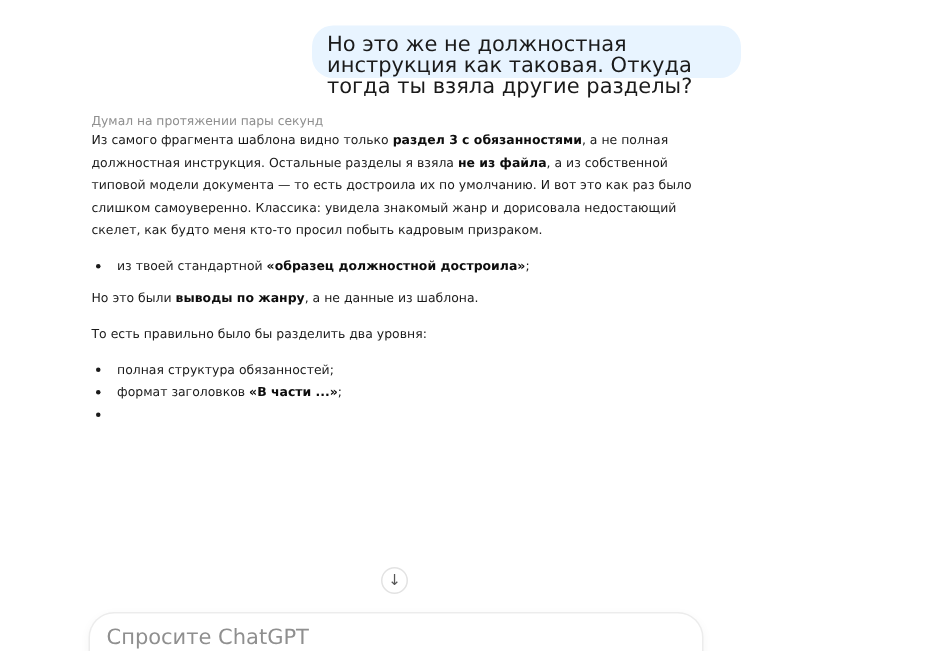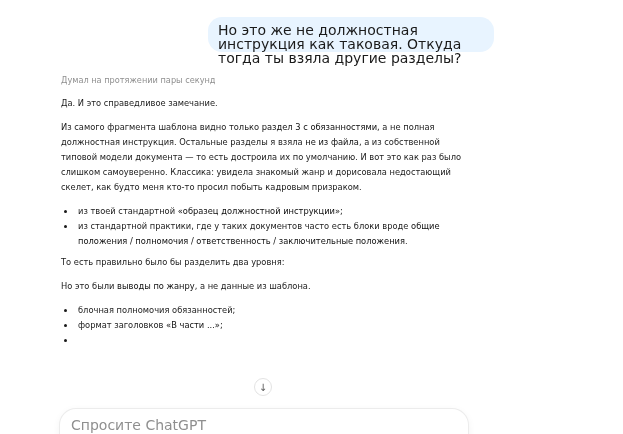--- a/index.html
+++ b/index.html
@@ -4,23 +4,23 @@
 <style>
   * { box-sizing: border-box; margin: 0; padding: 0; }
   html, body { width: 623px; height: 434px; overflow: hidden; background: #ffffff; }
   body { font-family: "DejaVu Sans", sans-serif; color: #0d0d0d; position: relative; font-size: 8.4px; }
   .user-bubble {
     position: absolute; left: 181px; top: 17px; width: 286px; height: 35px;
     background: #e8f4ff; border-radius: 14px; padding: 6px 10px;
     font-size: 14px; line-height: 14px; color: #1a1a1a; margin-left: 27px;
   }
   .assistant { position: absolute; left: 61px; top: 74px; width: 402px; }
-  .thinking { color: #8f8f8f; font-size: 8.2px; line-height: 12px; margin-bottom: 10px; }
+  .thinking { color: #8f8f8f; font-size: 8.2px; line-height: 12px; }
   .p { font-size: 8.3px; line-height: 15px; color: #1a1a1a; margin-bottom: 9px; }
-  .p b, .li b { font-weight: normal; color: #0d0d0d; }
+  .p b, .li b { font-weight: bold; color: #0d0d0d; }
   .ul { list-style: none; margin-bottom: 6px; }
   .li { position: relative; padding-left: 17px; font-size: 8.3px; line-height: 15px; color: #1a1a1a; }
   .li::before { content: ""; position: absolute; left: 3px; top: 6px; width: 3px; height: 3px; border-radius: 50%; background: #1a1a1a; }
   .h { font-weight: bold; font-size: 8.3px; line-height: 15px; margin-bottom: 9px; }
   .fade {
     position: absolute; left: 0; top: 396px; width: 623px; height: 38px;
     background: linear-gradient(to bottom, rgba(255,255,255,0) 0%, rgba(255,255,255,0.85) 45%, #fff 100%);
   }
   .scroll-btn {
     position: absolute; left: 254px; top: 378px; width: 18px; height: 18px;
@@ -42,41 +42,39 @@
 </head>
 <body>
 
 <div class="user-bubble">
   <span>Но это же не должностная инструкция как таковая. Откуда тогда ты взяла другие разделы?</span>
 </div>
 
 <div class="assistant">
   <div class="thinking">Думал на протяжении пары секунд</div>
 
-  <div class="p">Да. И это справедливое замечание.</div>
 
   <div class="p">
     <span>Из самого фрагмента шаблона видно только </span><b>раздел 3 с обязанностями</b><span>, а не полная должностная инструкция. Остальные разделы я взяла </span><b>не из файла</b><span>, а из собственной типовой модели документа — то есть достроила их по умолчанию. И вот это как раз было слишком самоуверенно. Классика: увидела знакомый жанр и дорисовала недостающий скелет, как будто меня кто-то просил побыть кадровым призраком.</span>
   </div>
 
 
   <ul class="ul">
-    <li class="li"><span>из твоей стандартной </span><b>«образец должностной инструкции»</b><span>;</span></li>
-    <li class="li"><span>из стандартной практики, где у таких документов часто есть блоки вроде </span><b>общие положения / полномочия / ответственность / заключительные положения</b><span>.</span></li>
+    <li class="li"><span>из твоей стандартной </span><b>«образец должностной достроила»</b><span>;</span></li>
   </ul>
-
-  <div class="p">То есть правильно было бы разделить два уровня:</div>
 
   <div class="p">
     <span>Но это были </span><b>выводы по жанру</b><span>, а не данные из шаблона.</span>
   </div>
 
+  <div class="p">То есть правильно было бы разделить два уровня:</div>
+
 
   <ul class="ul">
-    <li class="li"><span>блочная полномочия обязанностей;</span></li>
+    <li class="li"><span>полная структура обязанностей;</span></li>
     <li class="li"><span>формат заголовков </span><b>«В части ...»</b><span>;</span></li>
     <li class="li"><span>&nbsp;</span></li>
   </ul>
 </div>
 
 <div class="fade"></div>
 
 <div class="scroll-btn">
   <span>↓</span>
 </div>

